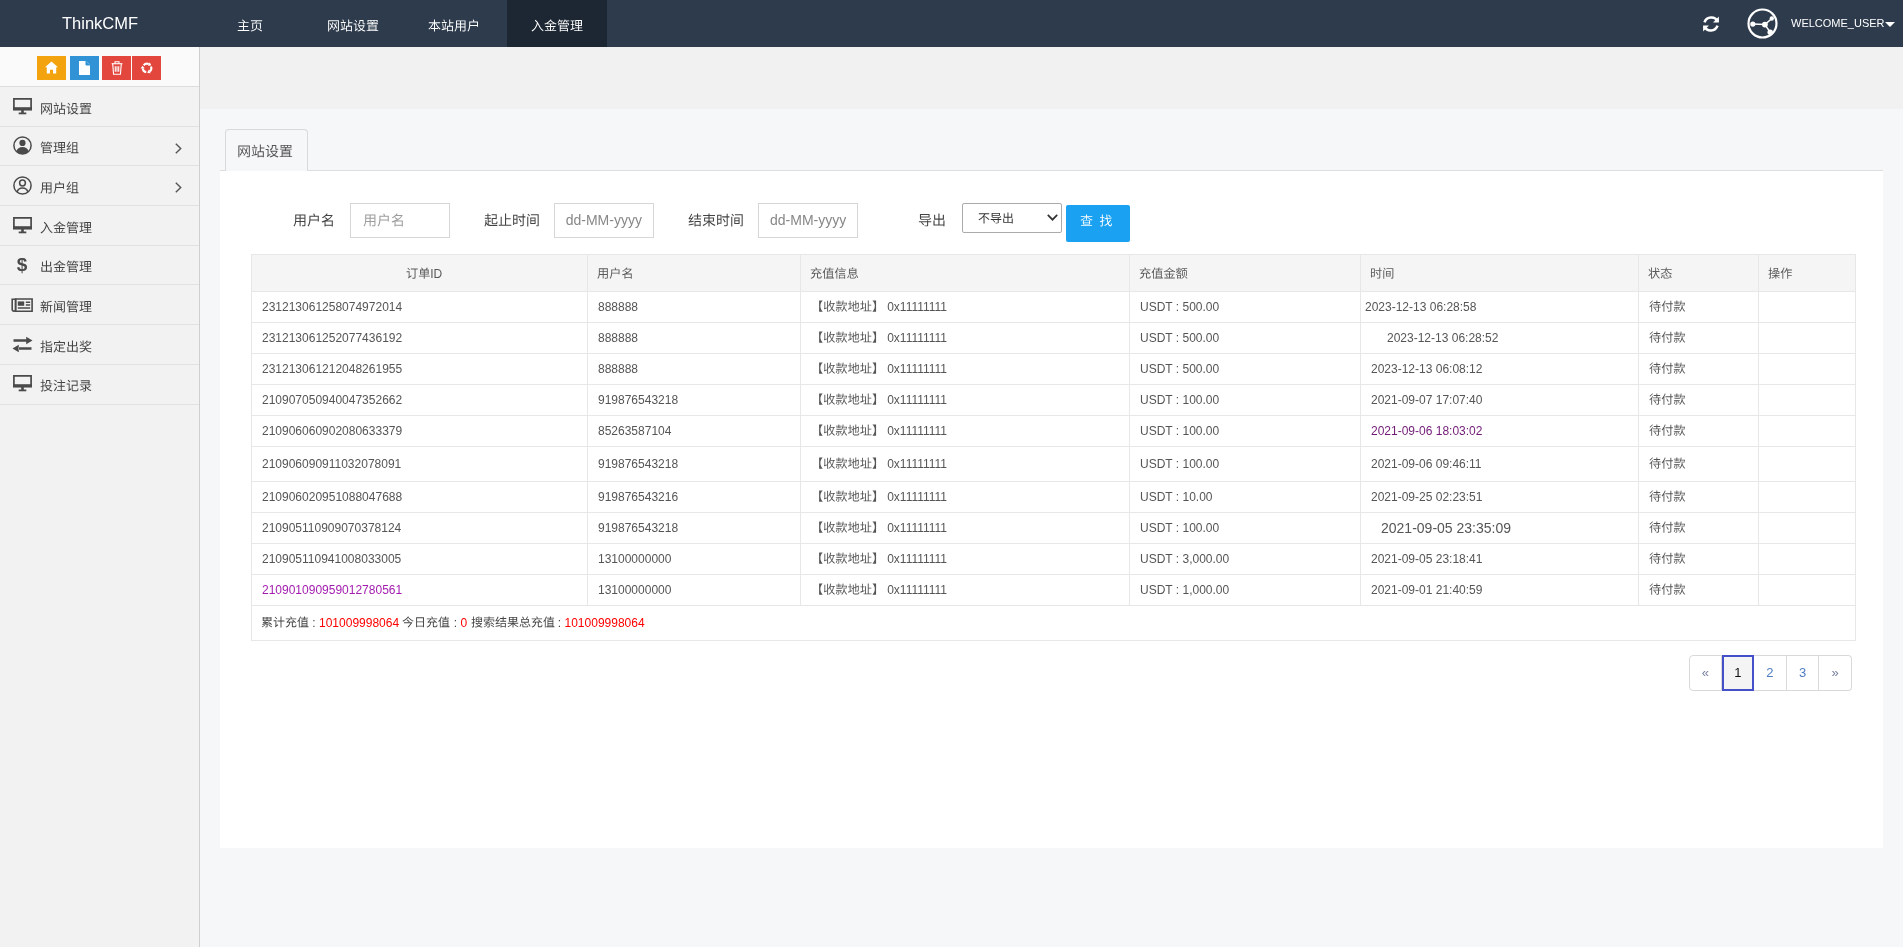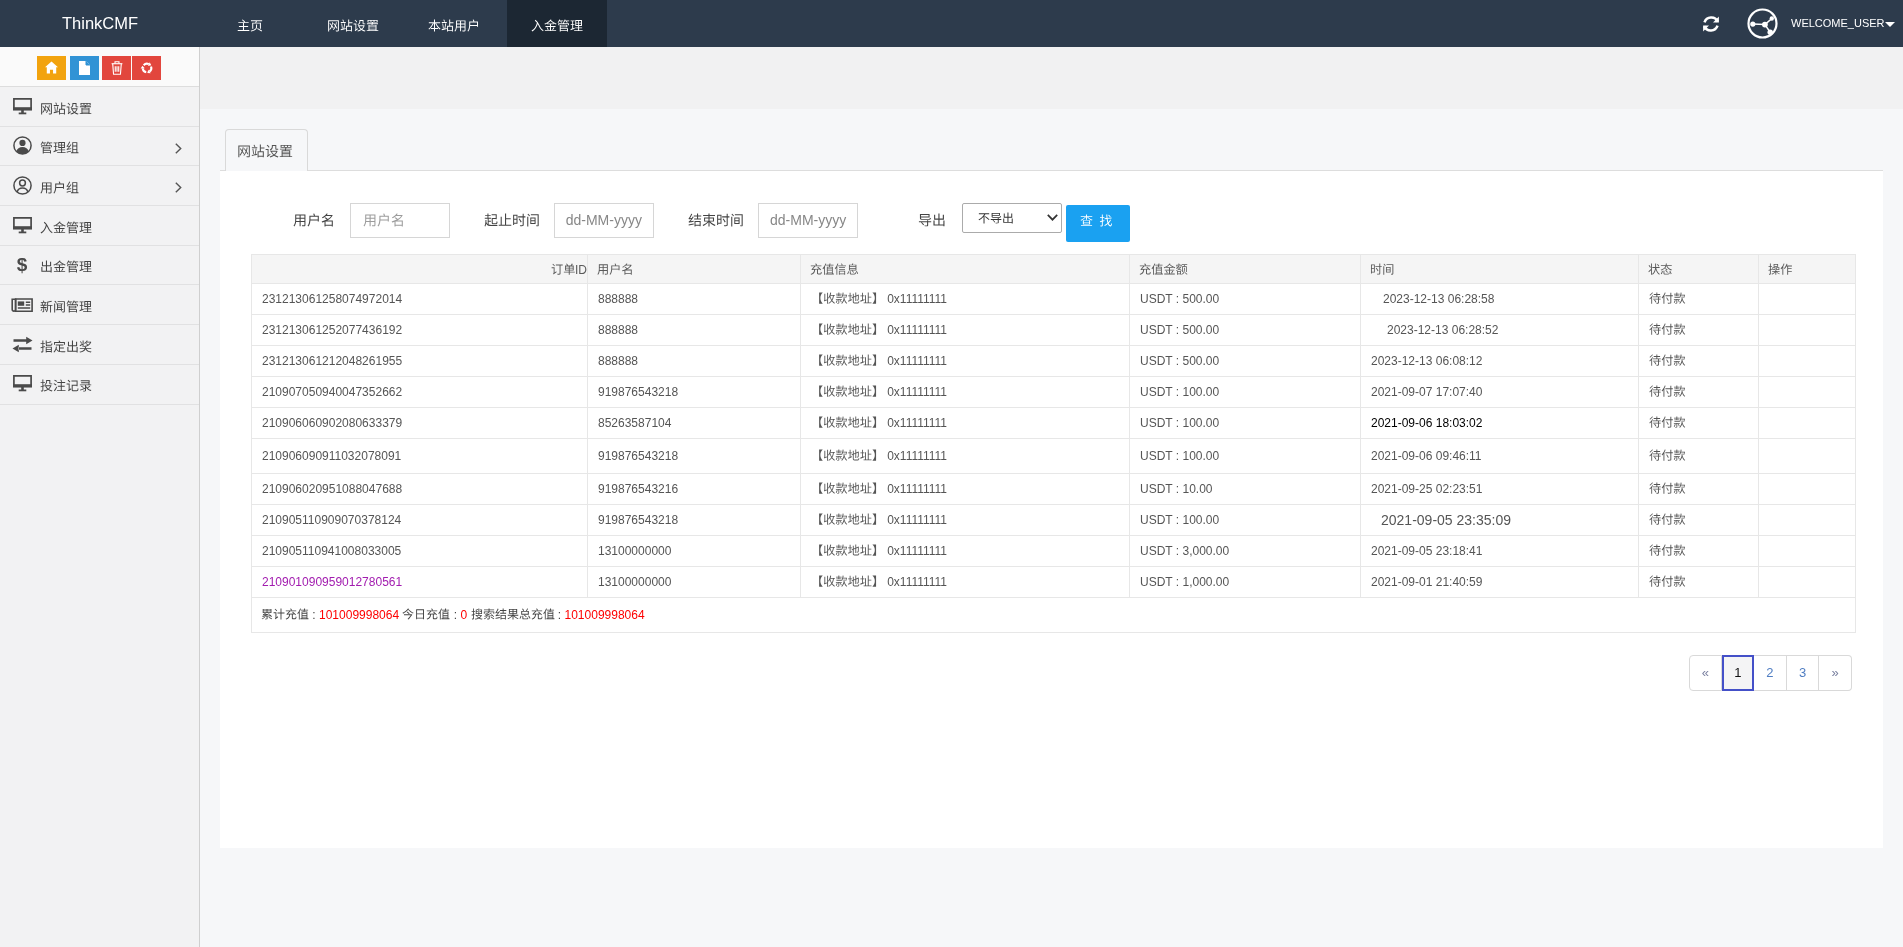--- a/index.html
+++ b/index.html
@@ -323,21 +323,21 @@
         <col style="width:336px">
         <col style="width:213px">
         <col style="width:329px">
         <col style="width:231px">
         <col style="width:278px">
         <col style="width:120px">
         <col style="width:97px">
       </colgroup>
       <tbody>
         <tr style="background:#f5f5f5">
-          <th style="border:1px solid #e7e7e7;font-weight:normal;text-align:right;height:29px;padding:0 0 0 9px"><svg style="vertical-align:-3.4px;" width="24.4" height="14.2" viewBox="0 -880 2000 1160" fill="#5a5a5a">
+          <th style="border:1px solid #e7e7e7;font-weight:normal;text-align:center;height:37px;padding:0 0 0 9px"><svg style="vertical-align:-3.4px;" width="24.4" height="14.2" viewBox="0 -880 2000 1160" fill="#5a5a5a">
               <use href="#u8BA2" x="0"></use>
               <use href="#u5355" x="1000"></use>
             </svg><span style="font-size:12px;color:#5a5a5a">ID</span></th>
           <th style="border:1px solid #e7e7e7;font-weight:normal;text-align:left;height:29px;padding:0 0 0 9px"><svg style="vertical-align:-3.4px;" width="36.6" height="14.2" viewBox="0 -880 3000 1160" fill="#5a5a5a">
               <use href="#u7528" x="0"></use>
               <use href="#u6237" x="1000"></use>
               <use href="#u540D" x="2000"></use>
             </svg></th>
           <th style="border:1px solid #e7e7e7;font-weight:normal;text-align:left;height:29px;padding:0 0 0 9px"><svg style="vertical-align:-3.4px;" width="48.8" height="14.2" viewBox="0 -880 4000 1160" fill="#5a5a5a">
               <use href="#u5145" x="0"></use>
@@ -369,21 +369,21 @@
           <td style="border:1px solid #e7e7e7;height:31px;padding:0 0 0 10px;font-size:12px;color:#555">888888</td>
           <td style="border:1px solid #e7e7e7;height:31px;padding:0 0 0 10px;font-size:12px;color:#555"><svg style="vertical-align:-3.4px;" width="73.2" height="14.2" viewBox="0 -880 6000 1160" fill="#555">
               <use href="#u3010" x="0"></use>
               <use href="#u6536" x="1000"></use>
               <use href="#u6B3E" x="2000"></use>
               <use href="#u5730" x="3000"></use>
               <use href="#u5740" x="4000"></use>
               <use href="#u3011" x="5000"></use>
             </svg><span style="margin-left:3px">0x11111111</span></td>
           <td style="border:1px solid #e7e7e7;height:31px;padding:0 0 0 10px;font-size:12px;color:#555">USDT : 500.00</td>
-          <td style="border:1px solid #e7e7e7;height:31px;padding:0 0 0 22px;font-size:12px;color:#555">2023-12-13 06:28:58</td>
+          <td style="border:1px solid #e7e7e7;height:31px;padding:0 0 0 4px;font-size:12px;color:#555">2023-12-13 06:28:58</td>
           <td style="border:1px solid #e7e7e7;height:31px;padding:0 0 0 10px;font-size:12px;color:#555"><svg style="vertical-align:-3.4px;" width="36.6" height="14.2" viewBox="0 -880 3000 1160" fill="#555">
               <use href="#u5F85" x="0"></use>
               <use href="#u4ED8" x="1000"></use>
               <use href="#u6B3E" x="2000"></use>
             </svg></td>
           <td style="border:1px solid #e7e7e7;height:31px;padding:0 0 0 10px;font-size:12px;color:#555"></td>
         </tr>
         <tr>
           <td style="border:1px solid #e7e7e7;height:31px;padding:0 0 0 10px;font-size:12px;color:#555">231213061252077436192</td>
           <td style="border:1px solid #e7e7e7;height:31px;padding:0 0 0 10px;font-size:12px;color:#555">888888</td>
@@ -449,21 +449,21 @@
           <td style="border:1px solid #e7e7e7;height:31px;padding:0 0 0 10px;font-size:12px;color:#555">85263587104</td>
           <td style="border:1px solid #e7e7e7;height:31px;padding:0 0 0 10px;font-size:12px;color:#555"><svg style="vertical-align:-3.4px;" width="73.2" height="14.2" viewBox="0 -880 6000 1160" fill="#555">
               <use href="#u3010" x="0"></use>
               <use href="#u6536" x="1000"></use>
               <use href="#u6B3E" x="2000"></use>
               <use href="#u5730" x="3000"></use>
               <use href="#u5740" x="4000"></use>
               <use href="#u3011" x="5000"></use>
             </svg><span style="margin-left:3px">0x11111111</span></td>
           <td style="border:1px solid #e7e7e7;height:31px;padding:0 0 0 10px;font-size:12px;color:#555">USDT : 100.00</td>
-          <td style="border:1px solid #e7e7e7;height:31px;padding:0 0 0 10px;font-size:12px;color:#000000">2021-09-06 18:03:02</td>
+          <td style="border:1px solid #e7e7e7;height:31px;padding:0 0 0 10px;font-size:12px;color:#701a75">2021-09-06 18:03:02</td>
           <td style="border:1px solid #e7e7e7;height:31px;padding:0 0 0 10px;font-size:12px;color:#555"><svg style="vertical-align:-3.4px;" width="36.6" height="14.2" viewBox="0 -880 3000 1160" fill="#555">
               <use href="#u5F85" x="0"></use>
               <use href="#u4ED8" x="1000"></use>
               <use href="#u6B3E" x="2000"></use>
             </svg></td>
           <td style="border:1px solid #e7e7e7;height:31px;padding:0 0 0 10px;font-size:12px;color:#555"></td>
         </tr>
         <tr>
           <td style="border:1px solid #e7e7e7;height:31px;padding:0 0 0 10px;font-size:12px;color:#555">210906090911032078091</td>
           <td style="border:1px solid #e7e7e7;height:31px;padding:0 0 0 10px;font-size:12px;color:#555">919876543218</td>

